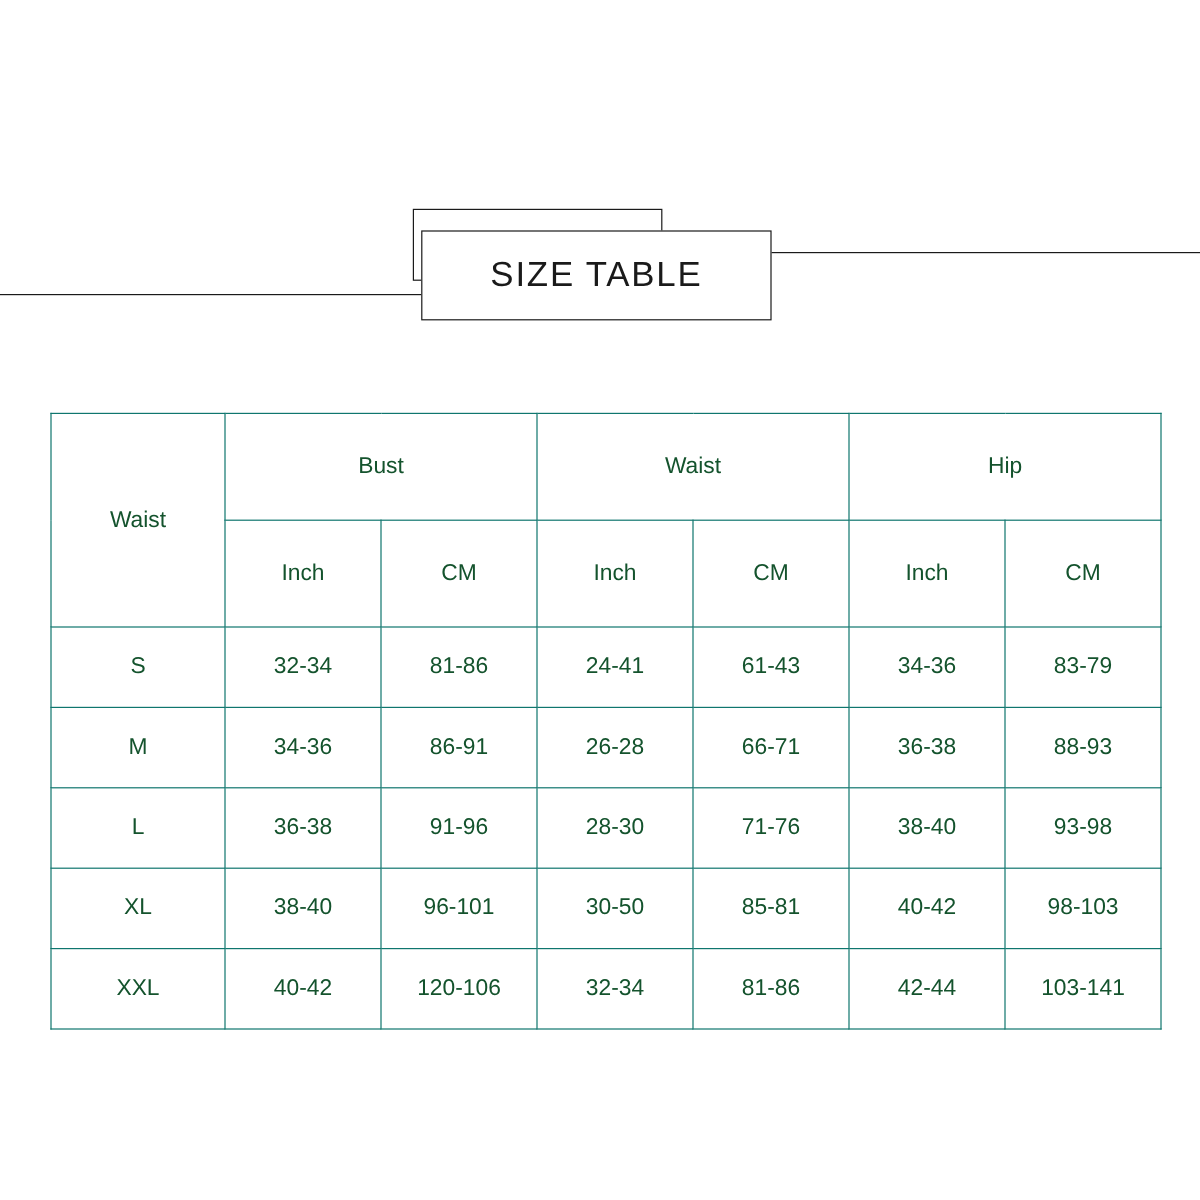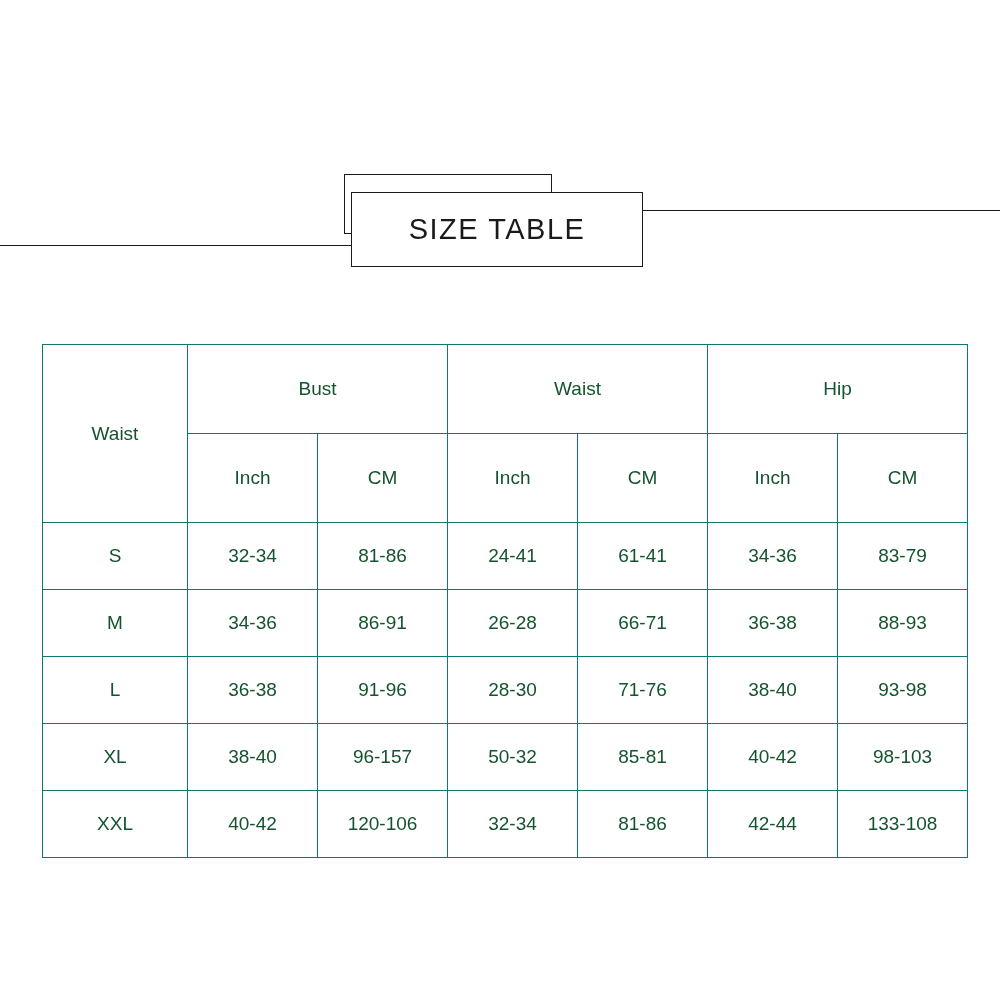--- a/index.html
+++ b/index.html
@@ -153,21 +153,21 @@
         <th class="unit-head">Inch</th>
         <th class="unit-head">CM</th>
       </tr>
     </thead>
     <tbody>
       <tr>
         <td class="body-cell size-cell">S</td>
         <td class="body-cell">32-34</td>
         <td class="body-cell">81-86</td>
         <td class="body-cell">24-41</td>
-        <td class="body-cell">61-41</td>
+        <td class="body-cell">61-43</td>
         <td class="body-cell">34-36</td>
         <td class="body-cell">83-79</td>
       </tr>
       <tr>
         <td class="body-cell size-cell">M</td>
         <td class="body-cell">34-36</td>
         <td class="body-cell">86-91</td>
         <td class="body-cell">26-28</td>
         <td class="body-cell">66-71</td>
         <td class="body-cell">36-38</td>
@@ -178,30 +178,30 @@
         <td class="body-cell">36-38</td>
         <td class="body-cell">91-96</td>
         <td class="body-cell">28-30</td>
         <td class="body-cell">71-76</td>
         <td class="body-cell">38-40</td>
         <td class="body-cell">93-98</td>
       </tr>
       <tr>
         <td class="body-cell size-cell">XL</td>
         <td class="body-cell">38-40</td>
-        <td class="body-cell">96-157</td>
-        <td class="body-cell">50-32</td>
+        <td class="body-cell">96-101</td>
+        <td class="body-cell">30-50</td>
         <td class="body-cell">85-81</td>
         <td class="body-cell">40-42</td>
         <td class="body-cell">98-103</td>
       </tr>
       <tr>
         <td class="body-cell size-cell">XXL</td>
         <td class="body-cell">40-42</td>
         <td class="body-cell">120-106</td>
         <td class="body-cell">32-34</td>
         <td class="body-cell">81-86</td>
         <td class="body-cell">42-44</td>
-        <td class="body-cell">133-108</td>
+        <td class="body-cell">103-141</td>
       </tr>
     </tbody>
   </table>
 </div>
 
 </body></html>

